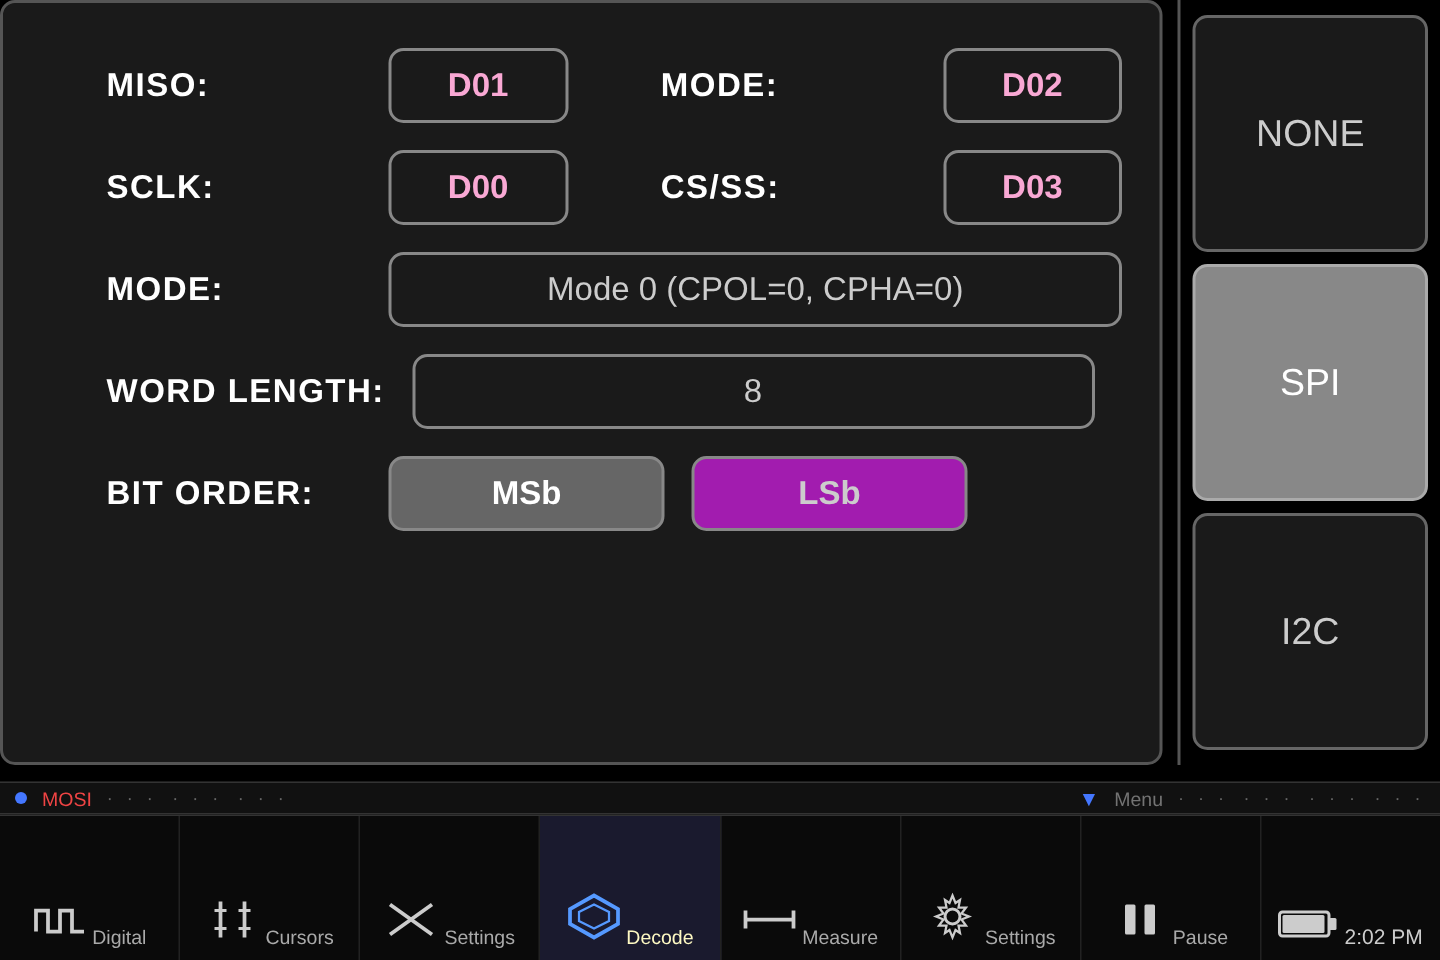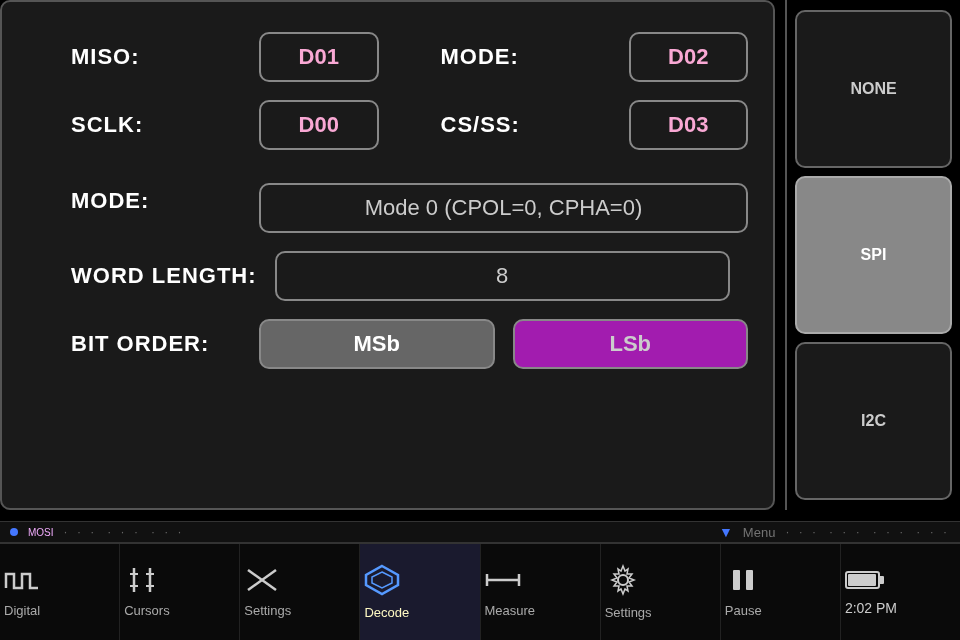--- a/index.html
+++ b/index.html
@@ -60,21 +60,20 @@
       background: #1a1a1a;
       color: #ccc;
       border: 2px solid #888;
       border-radius: 10px;
       font-size: 22px;
       padding: 10px 0;
       flex: 1;
       text-align: center;
       cursor: pointer;
       max-width: 555px;
-      margin-top: 15px;
     }
 
     .word-btn {
       background: #1a1a1a;
       color: #ccc;
       border: 2px solid #888;
       border-radius: 10px;
       font-size: 22px;
       padding: 10px 0;
       flex: 1;
@@ -84,21 +83,21 @@
     }
 
     .bit-order-btn {
       background: #666;
       color: #fff;
       border: 2px solid #888;
       border-radius: 10px;
       font-size: 22px;
       font-weight: bold;
       padding: 10px 0;
-      width: 236px;
+      width: 184px;
       text-align: center;
       cursor: pointer;
     }
 
     .bit-order-btn.inactive {
       background: #a21caf;
       color: #ccc;
     }
 
     
@@ -114,22 +113,22 @@
       gap: 8px;
       padding: 10px 8px;
       border-left: 2px solid #555;
     }
 
     .sidebar-btn {
       background: #1a1a1a;
       color: #ccc;
       border: 2px solid #666;
       border-radius: 10px;
-      font-size: 16px;
-      font-weight: bold;
+      font-size: 25px;
+      font-weight: normal;
       padding: 0;
       text-align: center;
       cursor: pointer;
       flex: 1;
       display: flex;
       align-items: center;
       justify-content: center;
     }
 
     .sidebar-btn.active {
@@ -156,22 +155,22 @@
 
     .status-dot {
       width: 8px;
       height: 8px;
       background: #4477ff;
       border-radius: 50%;
       flex-shrink: 0;
     }
 
     .status-text {
-      color: #f0abfc;
-      font-size: 10px;
+      color: #ef4444;
+      font-size: 13px;
     }
 
     .status-arrow {
       color: #4477ff;
       font-size: 14px;
       margin-left: auto;
     }
 
     .status-menu {
       color: #737373;
@@ -187,22 +186,22 @@
       height: 97px;
       background: #0a0a0a;
       border-top: 1px solid #333;
       display: flex;
       align-items: stretch;
     }
 
     .tool-item {
       flex: 1;
       display: flex;
-      flex-direction: column;
-      align-items: flex-start;
+      flex-direction: row;
+      align-items: flex-end;
       justify-content: center;
       gap: 4px;
       cursor: pointer;
       border-right: 1px solid #222;
       padding: 8px 4px;
     }
 
     .tool-item:last-child {
       border-right: none;
     }

